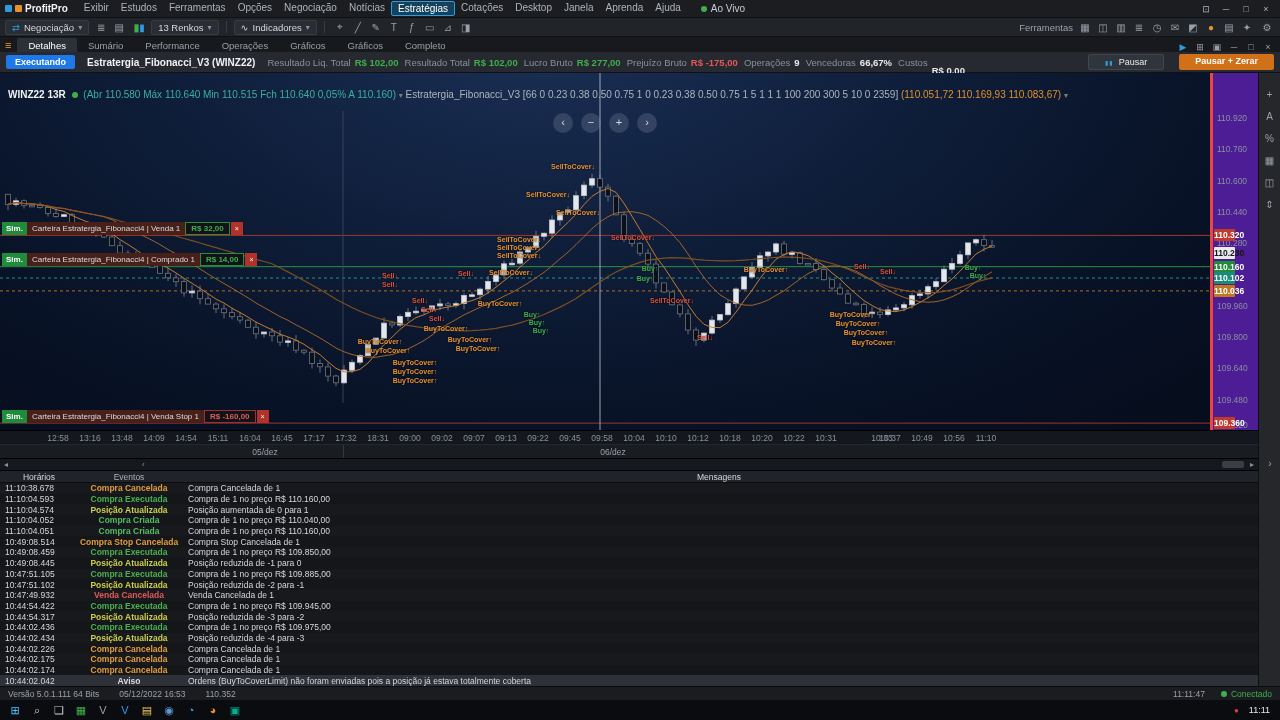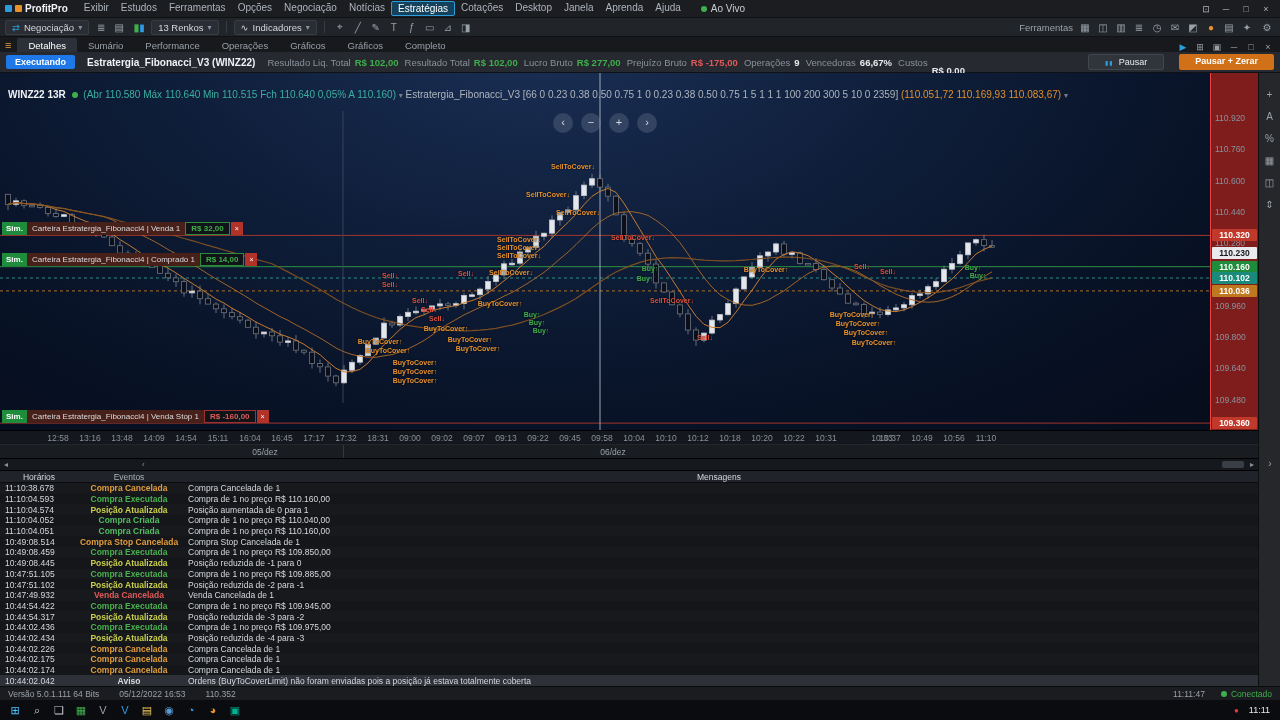--- a/index.html
+++ b/index.html
@@ -68,23 +68,23 @@
   .chead .crt{color:#777d86;font-size:8px}
   .navbtns{position:absolute;top:40px;left:50%;transform:translateX(-50%);display:flex;gap:8px;z-index:6}
   .navbtn{width:20px;height:20px;border-radius:50%;background:rgba(160,170,185,.22);color:#d5dae2;text-align:center;line-height:19px;font-size:11px}
   .sig{position:absolute;transform:translateX(-50%);font-size:7px;font-weight:bold;white-space:nowrap;text-shadow:0 0 2px rgba(0,0,0,.85);pointer-events:none;z-index:3}
   .ptag{position:absolute;left:2px;display:flex;align-items:center;height:13px;font-size:8px;z-index:5}
   .ptag .sim{background:#1e8c3a;color:#fff;padding:0 4px;line-height:13px;font-weight:bold}
   .ptag .plabel{background:#47201a;color:#d8dade;padding:0 5px;line-height:13px;white-space:nowrap}
   .ptag .pval{background:#101418;line-height:11px;padding:0 5px;font-weight:bold;border:1px solid;height:13px;display:flex;align-items:center}
   .ptag .pclose{background:#b03228;color:#fff;width:12px;line-height:13px;text-align:center;margin-left:1px;font-size:7px}
 
-  .paxis{width:48px;flex:none;background:#7f1d1d;position:relative;font-size:8.5px;color:#8a919c;border-left:1px solid #ef4444}
+  .paxis{width:48px;flex:none;background:#4c1d95;position:relative;font-size:8.5px;color:#8a919c;border-left:3px solid #ef4444}
   .tick{position:absolute;left:4px}
-  .pbadge{position:absolute;left:1px;width:45px;height:12px;line-height:12px;text-align:center;font-weight:bold;border-radius:1px;font-size:8.5px}
+  .pbadge{position:absolute;left:1px;width:21px;height:12px;line-height:12px;text-align:center;font-weight:bold;border-radius:1px;font-size:8.5px}
 
   .taxis{height:14px;flex:none;background:#14171d;position:relative;font-size:8.5px;color:#8a919c;border-top:1px solid #000}
   .tl{position:absolute;top:2px;transform:translateX(-50%)}
   .daterow{height:14px;flex:none;background:#191c21;position:relative;font-size:8.5px;color:#9aa0a8;border-top:1px solid #24272c}
   .dl{position:absolute;top:2px;transform:translateX(-50%)}
   .dsep{position:absolute;top:0;width:1px;height:14px;background:#33383f}
 
   .hscroll{height:12px;flex:none;background:#15181d;position:relative;border-top:1px solid #000;color:#8a919c;font-size:8px}
   .hs-arrow{position:absolute;top:0;width:12px;height:11px;text-align:center;line-height:11px}
   .hs-thumb{position:absolute;top:2px;right:14px;width:22px;height:7px;background:#3a3f46;border-radius:2px}

